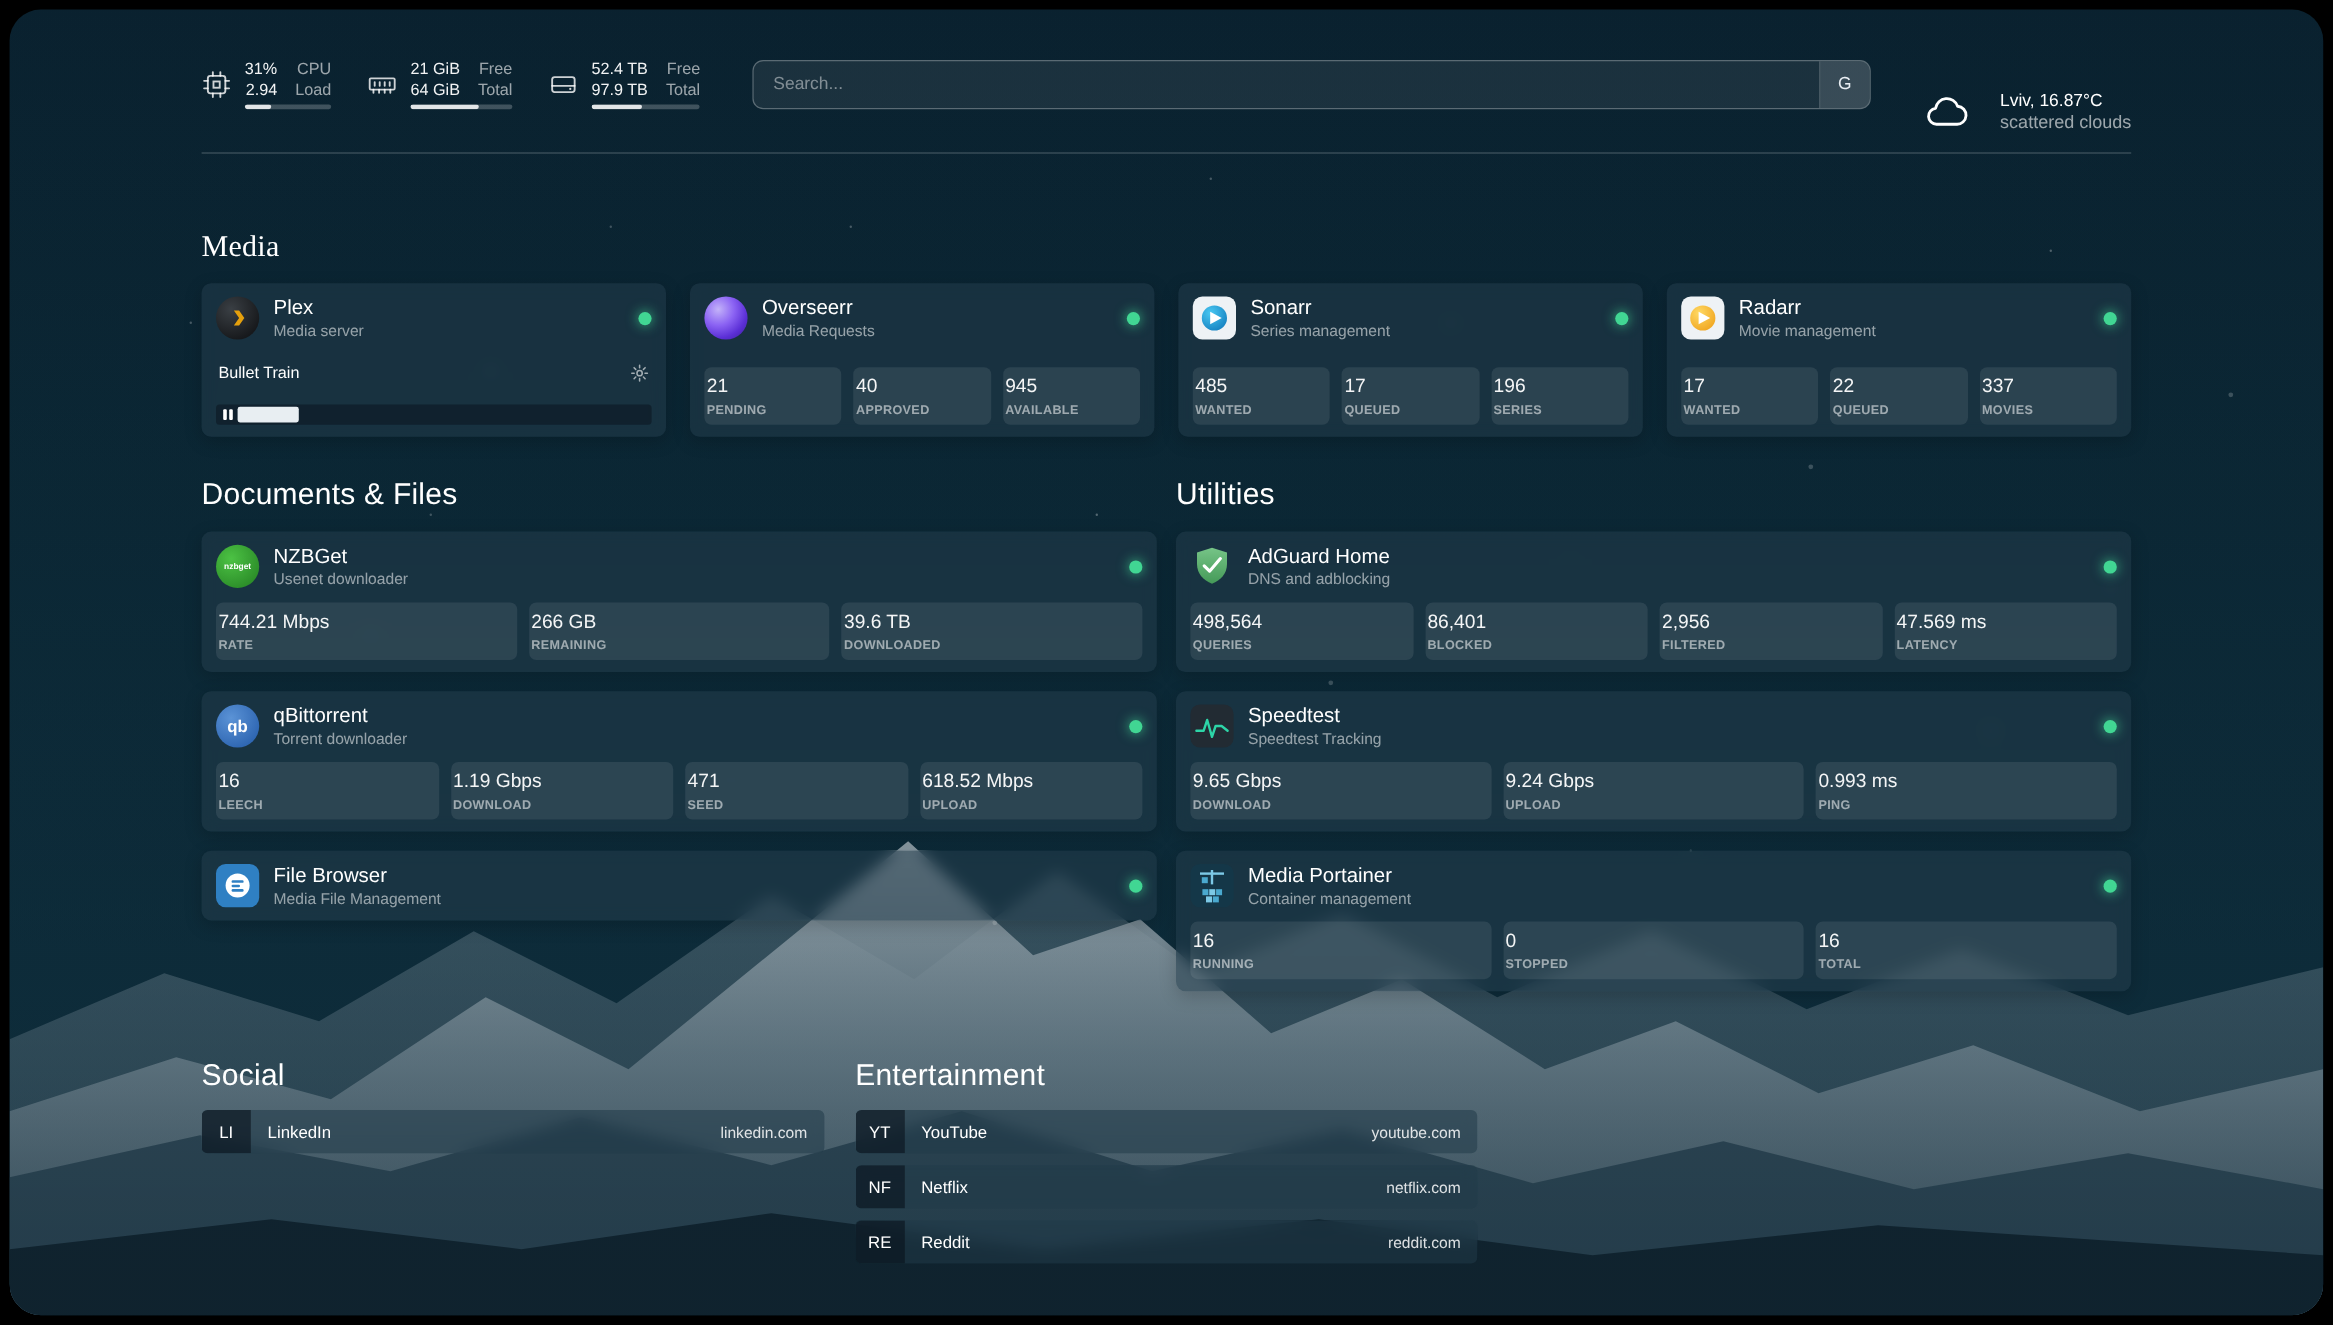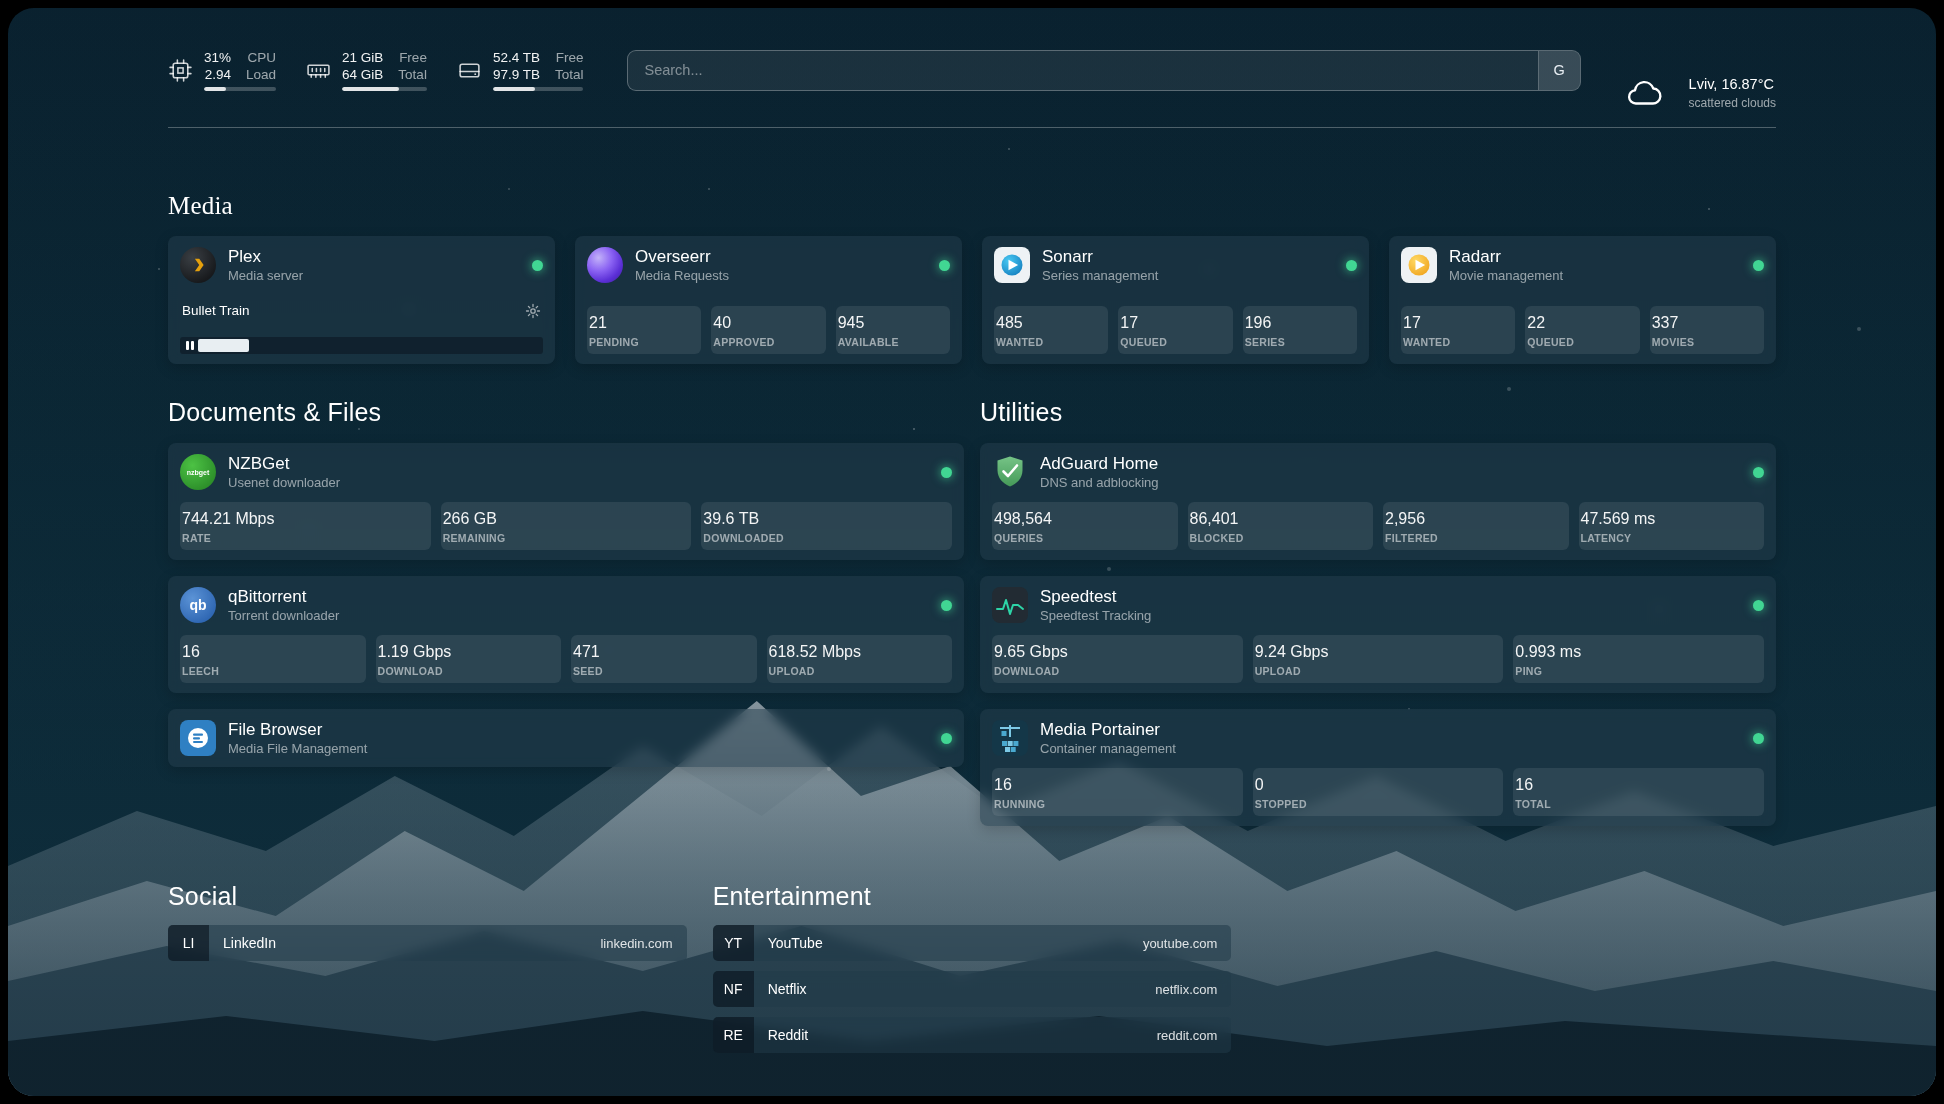--- a/index.html
+++ b/index.html
@@ -57,21 +57,21 @@
   .search::placeholder { color: rgba(255,255,255,0.45); }
   .search-g {
     position: absolute; right: 1px; top: 1px; bottom: 1px; width: 42px;
     background: rgba(255,255,255,0.13); border: none; border-left: 1px solid rgba(255,255,255,0.18);
     border-radius: 0 8px 8px 0; color: #e9eef3; font-size: 14.5px; cursor: pointer;
     font-family: inherit;
   }
   .weather { display: flex; align-items: flex-start; gap: 26px; margin-top: 48px; }
   .weather-icon { width: 38px; height: 38px; color: #fff; }
   .weather-loc { font-size: 14.5px; color: #fff; line-height: 19px; }
-  .weather-cond { font-size: 12px; color: rgba(255,255,255,0.6); line-height: 18px; }
+  .weather-cond { font-size: 15px; color: rgba(255,255,255,0.6); line-height: 18px; }
 
   .divider { margin-top: 33px; border-bottom: 1px solid rgba(255,255,255,0.28); }
 
   
   .section-title { font-size: 25px; font-weight: 500; color: #fff; letter-spacing: 0.2px; }
   .section-media { margin-top: 64px; }
   .section-media .section-title { margin-bottom: 16px; font-family: Liberation Serif, serif; }
 
   .media-grid { display: grid; grid-template-columns: repeat(4, 1fr); gap: 20px; }
 

